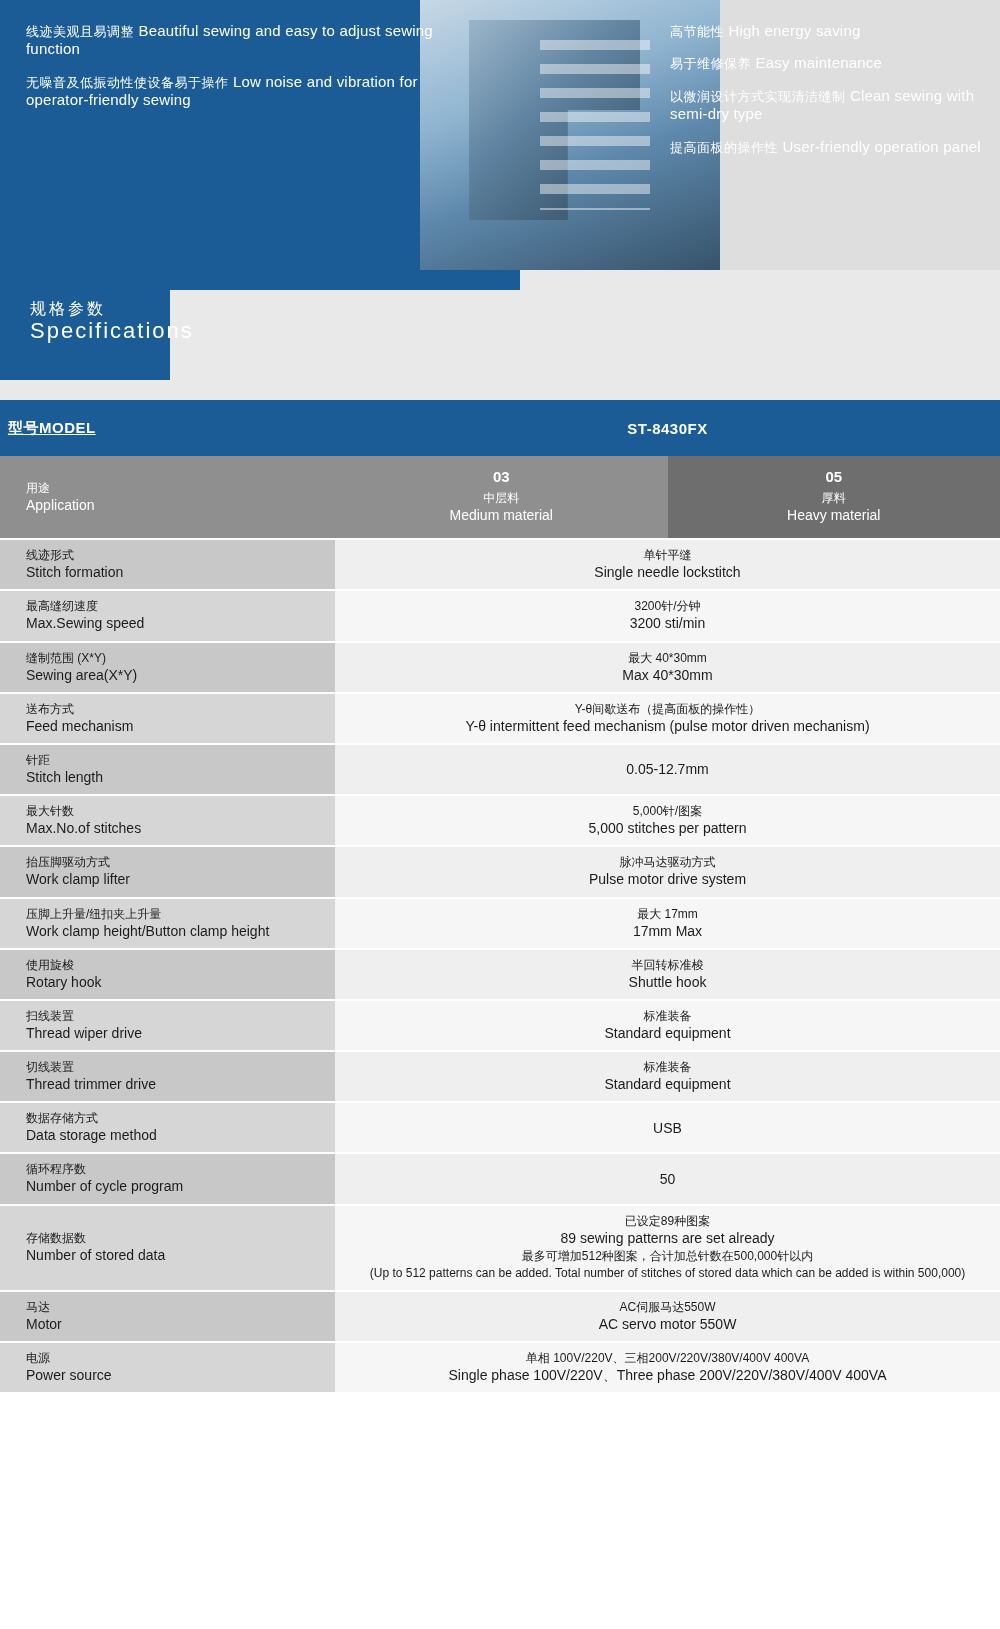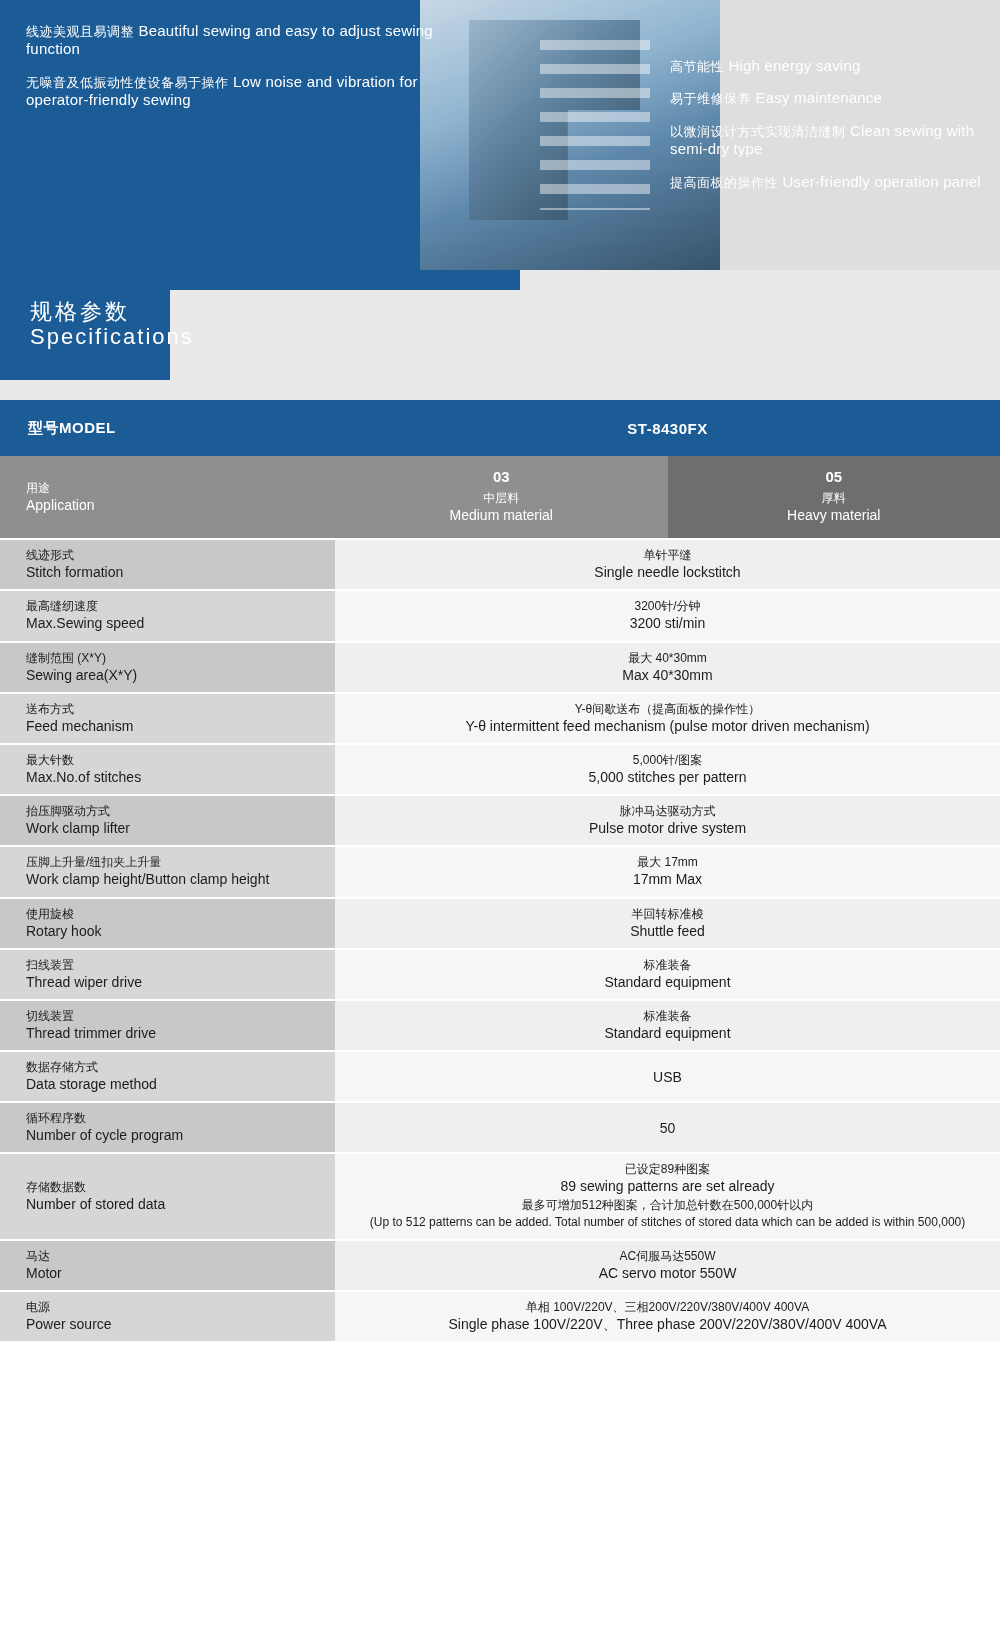--- a/index.html
+++ b/index.html
@@ -63,21 +63,21 @@
     width: 280px; height: 270px;
     background: #dedede;
   }
 
   .features {
     position: absolute;
     top: 22px;
     width: 430px;
   }
   .features.left  { left: 26px; }
-  .features.right { left: 670px; width: 320px; margin-top: 35px; }
+  .features.right { left: 670px; width: 320px; }
 
   .feature {
     margin-bottom: 14px;
     line-height: 1.15;
   }
   .feature .cn {
     font-size: 13px;
     color: #ffffff;
     letter-spacing: .5px;
   }
@@ -92,21 +92,21 @@
   
   .features.right .feature .cn { color: #ffffff; }
   .features.right .feature .en { color: #ffffff; }
 
   .spec-title {
     position: absolute;
     left: 30px; top: 300px;
     color: #ffffff;
   }
   .spec-title .cn {
-    font-size: 22px;
+    font-size: 16px;
     letter-spacing: 3px;
     line-height: 1.1;
   }
   .spec-title .en {
     font-size: 22px;
     letter-spacing: 2px;
     line-height: 1.2;
   }
 
   
@@ -121,21 +121,21 @@
   .spec-table col.c2 { width: 665px; }
 
   .spec-table thead th {
     background: #1b5c96;
     color: #ffffff;
     height: 56px;
     font-size: 15px;
     font-weight: bold;
     letter-spacing: .5px;
   }
-  .spec-table thead th.h-model { text-align: left; padding-left: 28px; }
+  .spec-table thead th.h-model { text-align: left; padding-left: 8px; text-decoration: underline; }
   .spec-table thead th.h-value { text-align: center; }
 
   .spec-table td {
     border-bottom: 2px solid #ffffff;
     vertical-align: middle;
     padding: 8px 10px;
   }
   .spec-table td.label {
     background: #c8c8c8;
     color: #1c1c1c;
@@ -289,20 +289,29 @@
         <td class="label">
           <span class="cn-l">送布方式</span>
           <span class="en-l">Feed mechanism</span>
         </td>
         <td class="value">
           <span class="cn-l">Y-θ间歇送布（提高面板的操作性）</span>
           <span class="en-l">Y-θ intermittent feed mechanism (pulse motor driven mechanism)</span>
         </td>
       </tr>
 
+      <tr>
+        <td class="label">
+          <span class="cn-l">针距</span>
+          <span class="en-l">Stitch length</span>
+        </td>
+        <td class="value">
+          <span class="en-l">0.05-12.7mm</span>
+        </td>
+      </tr>
 
       <tr class="alt">
         <td class="label">
           <span class="cn-l">最大针数</span>
           <span class="en-l">Max.No.of stitches</span>
         </td>
         <td class="value">
           <span class="cn-l">5,000针/图案</span>
           <span class="en-l">5,000 stitches per pattern</span>
         </td>
@@ -330,21 +339,21 @@
         </td>
       </tr>
 
       <tr>
         <td class="label">
           <span class="cn-l">使用旋梭</span>
           <span class="en-l">Rotary hook</span>
         </td>
         <td class="value">
           <span class="cn-l">半回转标准梭</span>
-          <span class="en-l">Shuttle feed</span>
+          <span class="en-l">Shuttle hook</span>
         </td>
       </tr>
 
       <tr class="alt">
         <td class="label">
           <span class="cn-l">扫线装置</span>
           <span class="en-l">Thread wiper drive</span>
         </td>
         <td class="value">
           <span class="cn-l">标准装备</span>

